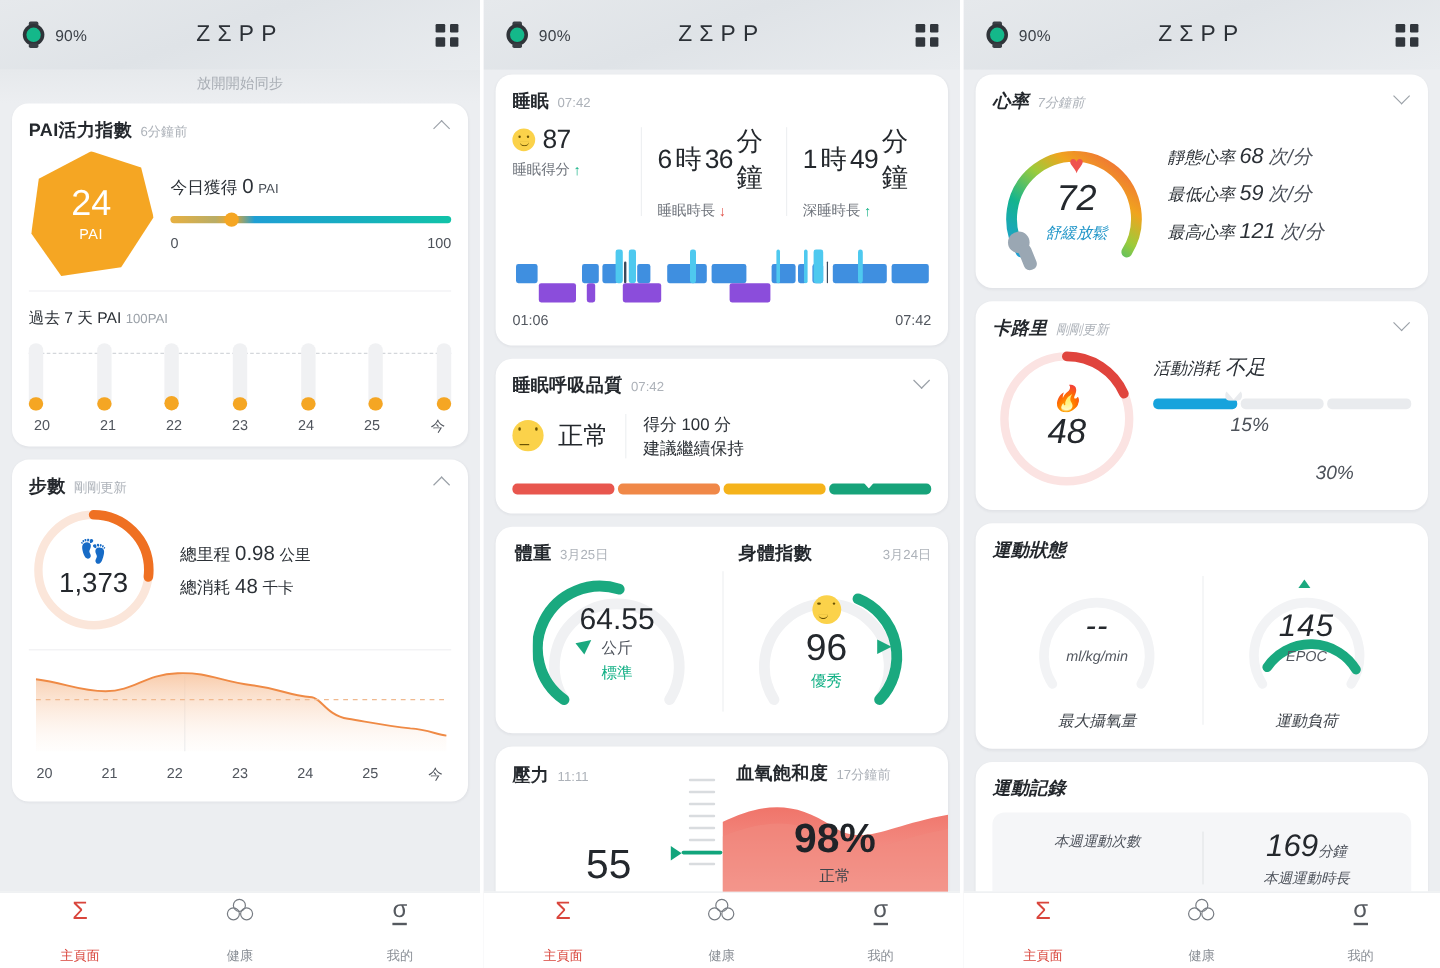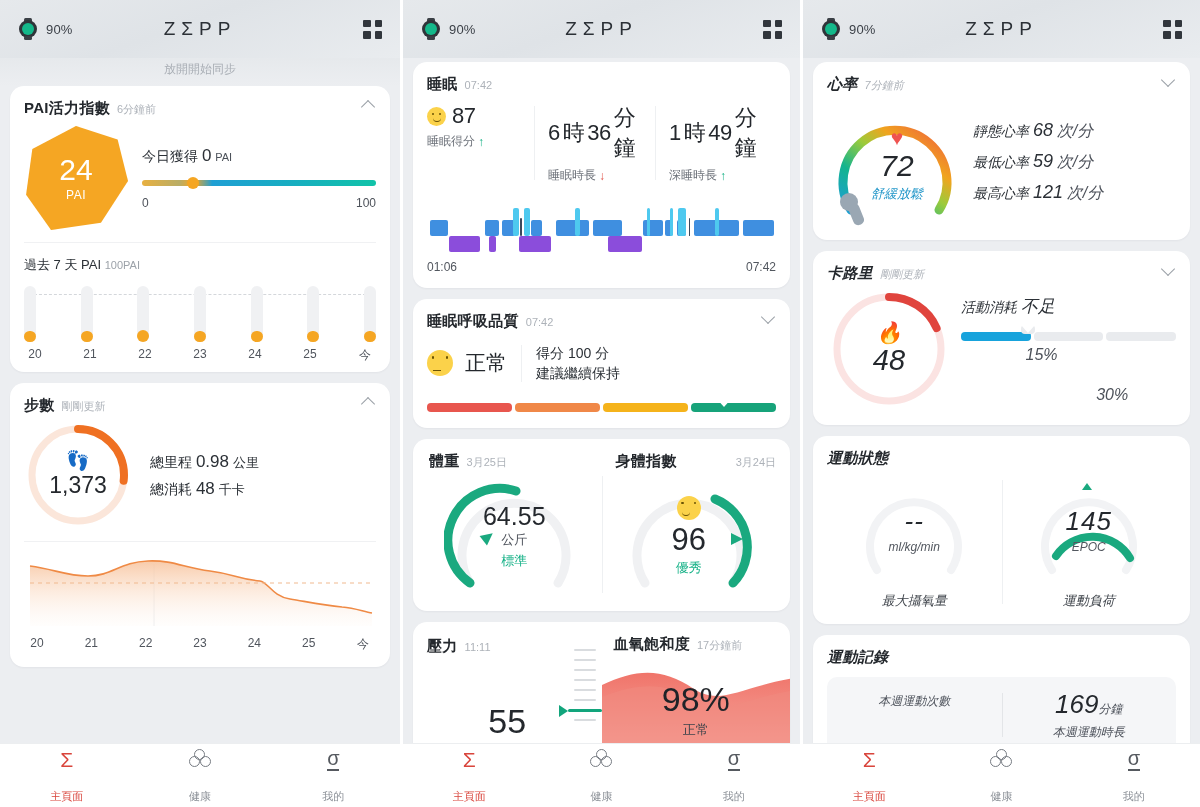--- a/index.html
+++ b/index.html
@@ -214,21 +214,21 @@
   .ss-num { font-size: 34px; color: #24282d; font-weight: 300; }
   .ss-ticks { position: absolute; right: 6px; top: 14px; width: 22px; }
   .ss-ticks i { display: block; height: 2px; background: #d9dcdf; border-radius: 1px; margin-bottom: 8px; }
   .ss-marker { position: absolute; right: 0; top: 70px; display: flex; align-items: center; }
   .tri-r { width: 0; height: 0; border-top: 6px solid transparent; border-bottom: 6px solid transparent; border-left: 9px solid #12a57c; }
   .ss-line { width: 34px; height: 2.5px; background: #12a57c; border-radius: 2px; }
   .spo2-center {
     position: absolute; inset: 0; display: flex; flex-direction: column;
     align-items: center; justify-content: center; z-index: 2;
   }
-  .spo2-num { font-size: 34px; color: #1f2328; font-weight: 400; }
+  .spo2-num { font-size: 34px; color: #1f2328; font-weight: 700; }
   .spo2-sub { font-size: 13px; color: #3f444b; margin-top: 2px; }
 
   
   .hr-row { display: flex; align-items: center; gap: 6px; margin-top: 4px; }
   .hr-gauge { position: relative; width: 140px; height: 128px; flex: 0 0 140px; }
   .hr-center { position: absolute; inset: 0; display: flex; flex-direction: column; align-items: center; justify-content: center; padding-top: 6px; }
   .heart { color: #ef5350; font-size: 21px; line-height: 1; }
   .hr-val { font-size: 30px; color: #24282d; font-weight: 300; margin-top: 1px; }
   .hr-tag { font-size: 13px; color: #2196c9; margin-top: 2px; }
   .hr-list { flex: 1; }

